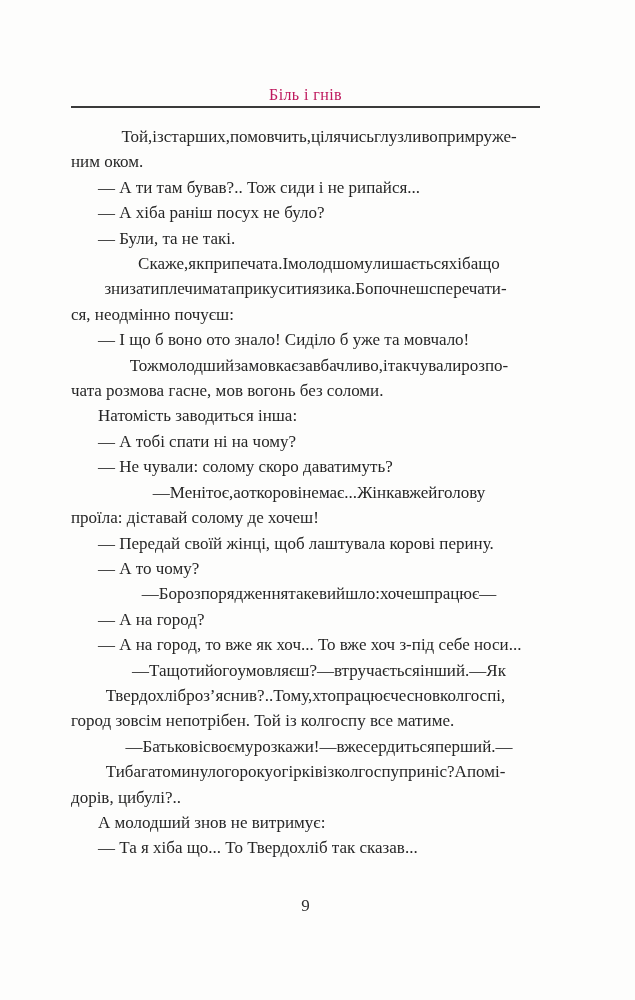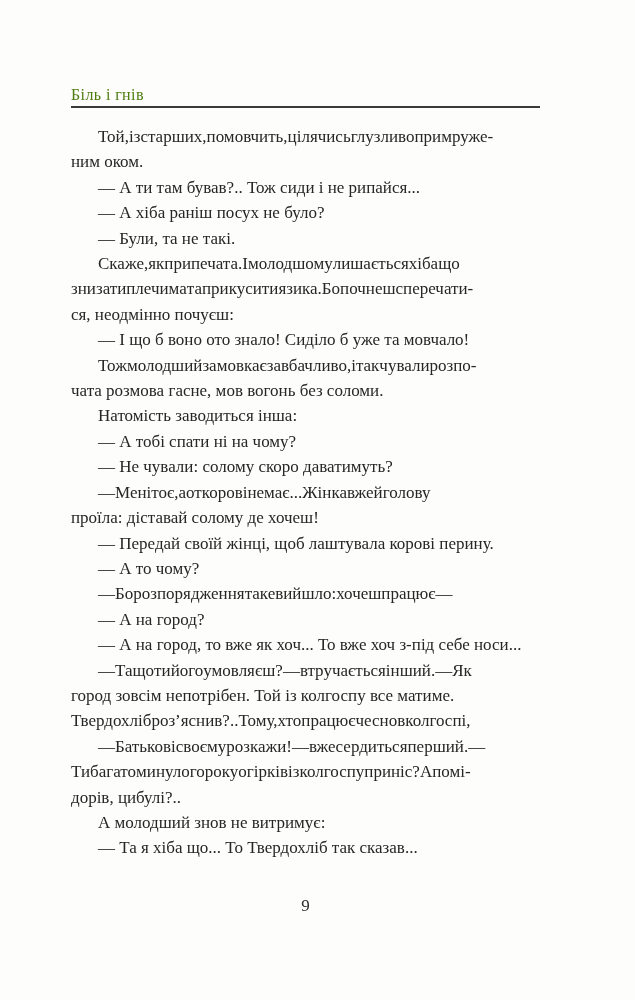--- a/index.html
+++ b/index.html
@@ -14,24 +14,24 @@
     background: #fdfdfc;
     font-family: "Liberation Serif", serif;
     color: #262626;
     overflow: hidden;
   }
   .running-head {
     position: absolute;
     left: 71px;
     top: 86px;
     width: 469px;
-    text-align: left;
+    text-align: center;
     font-size: 16px;
     letter-spacing: 0.4px;
-    color: #4d7c0f;
+    color: #be185d;
   }
   .head-rule {
     position: absolute;
     left: 71px;
     top: 106px;
     width: 469px;
     height: 0;
     border-top: 2px solid #3a3a3a;
   }
   .body-text {
@@ -43,21 +43,21 @@
     line-height: 25.4px;
   }
   .paragraph { margin: 0; }
   .line {
     white-space: nowrap;
     text-align: left;
   }
   .line.indent { padding-left: 27px; }
   .line.just {
     display: flex;
-    justify-content: flex-start;
+    justify-content: center;
     white-space: normal;
   }
   .line.just span { display: inline-block; }
   .page-number {
     position: absolute;
     left: 71px;
     top: 896px;
     width: 469px;
     text-align: center;
     font-size: 17px;
@@ -188,31 +188,31 @@
           <span>що</span>
           <span>ти</span>
           <span>його</span>
           <span>умовляєш?</span>
           <span>—</span>
           <span>втручається</span>
           <span>інший.</span>
           <span>—</span>
           <span>Як</span>
         </div>
-        <div class="line">город зовсім непотрібен. Той із колгоспу все матиме.</div>
         <div class="line just">
           <span>Твердохліб</span>
           <span>роз’яснив?..</span>
           <span>Тому,</span>
           <span>хто</span>
           <span>працює</span>
           <span>чесно</span>
           <span>в</span>
           <span>колгоспі,</span>
         </div>
+        <div class="line">город зовсім непотрібен. Той із колгоспу все матиме.</div>
       </div>
       <div class="paragraph">
         <div class="line indent just">
           <span>—</span>
           <span>Батькові</span>
           <span>своєму</span>
           <span>розкажи!</span>
           <span>—</span>
           <span>вже</span>
           <span>сердиться</span>

